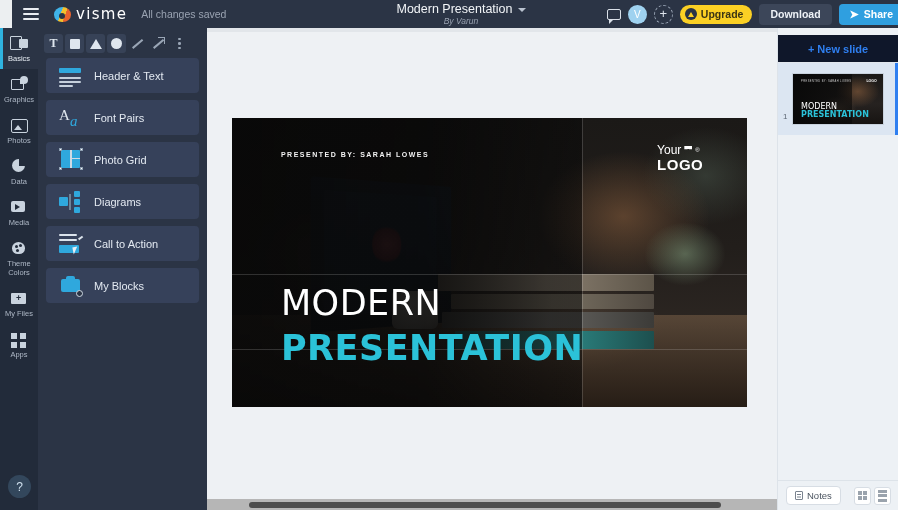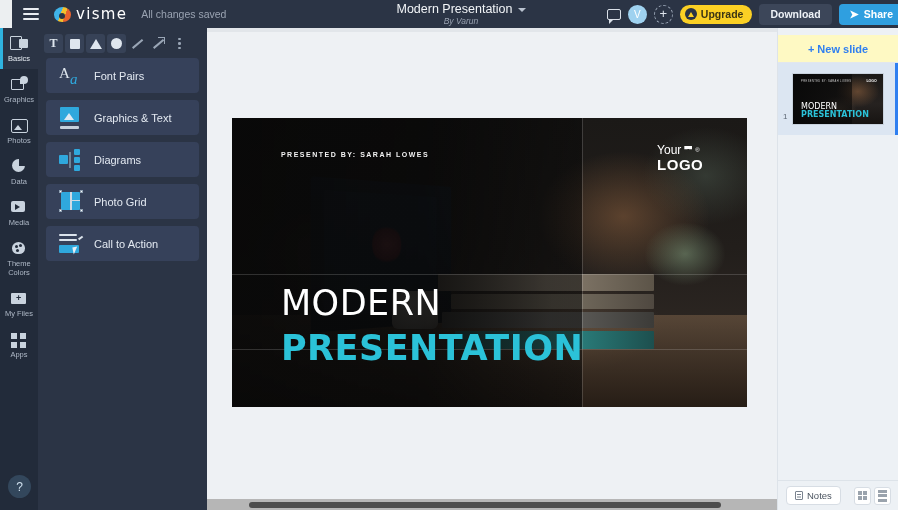--- a/index.html
+++ b/index.html
@@ -342,21 +342,21 @@
   .seg {
     display: flex; margin: 7px 8px 0; height: 19px; background: #e2e7ed;
     border-radius: 4px; padding: 2px;
   }
   .seg div {
     flex: 1; display: flex; align-items: center; justify-content: center;
     font-size: 9.5px; color: #9aa3ad; border-radius: 3px; cursor: pointer;
   }
   .seg div.on { background: #fff; color: #3c4450; box-shadow: 0 1px 2px rgba(0,0,0,.12); font-weight: 600; }
   .newslide {
-    margin: 7px 0 0; height: 28px; background: #fef9c3; border-bottom: 1px solid #e2e7ed;
+    margin: 7px 0 0; height: 28px; background: #0f172a; border-bottom: 1px solid #e2e7ed;
     display: flex; align-items: center; justify-content: center;
     color: #2f7ff0; font-size: 11px; font-weight: 600; cursor: pointer;
   }
   .thumb-row {
     position: relative; margin-top: 0; padding: 10px 0 10px 14px;
     background: #dce6f2; display: flex; align-items: center;
   }
   .thumb-row::after {
     content: ""; position: absolute; right: 0; top: 0; bottom: 0; width: 3px; background: #2f7ff0;
   }
@@ -509,63 +509,71 @@
       <div class="tool flat">
           <span class="t-dots">
             <i></i>
             <i></i>
             <i></i>
           </span>
         </div>
     </div>
 
     <div class="block-item">
+      <span class="bi bi-header">
+          <i></i>
+          <i></i>
+          <i></i>
+          <i></i>
+        </span>
+      <span class="block-label">Header &amp; Text</span>
+    </div>
+    <div class="block-item">
       <span class="bi bi-font">
           <span class="fa">A</span>
           <span class="fb">a</span>
         </span>
       <span class="block-label">Font Pairs</span>
-    </div>
-    <div class="block-item">
-      <span class="bi bi-gfx">
-          <i class="mt"></i>
-          <i class="ln"></i>
-        </span>
-      <span class="block-label">Graphics &amp; Text</span>
-    </div>
-    <div class="block-item">
-      <span class="bi bi-diag">
-          <i class="br"></i>
-          <i class="sq"></i>
-          <i class="d1"></i>
-          <i class="d2"></i>
-          <i class="d3"></i>
-        </span>
-      <span class="block-label">Diagrams</span>
     </div>
     <div class="block-item">
       <span class="bi bi-grid">
           <i class="hn v"></i>
           <i class="hn h"></i>
           <i class="hd a"></i>
           <i class="hd b"></i>
           <i class="hd c"></i>
           <i class="hd d"></i>
         </span>
       <span class="block-label">Photo Grid</span>
     </div>
     <div class="block-item">
+      <span class="bi bi-diag">
+          <i class="br"></i>
+          <i class="sq"></i>
+          <i class="d1"></i>
+          <i class="d2"></i>
+          <i class="d3"></i>
+        </span>
+      <span class="block-label">Diagrams</span>
+    </div>
+    <div class="block-item">
       <span class="bi bi-cta">
           <i class="l1"></i>
           <i class="l2"></i>
           <i class="btn"></i>
           <i class="cur"></i>
           <i class="sp"></i>
         </span>
       <span class="block-label">Call to Action</span>
+    </div>
+    <div class="block-item">
+      <span class="bi bi-blocks">
+          <i class="gear"></i>
+        </span>
+      <span class="block-label">My Blocks</span>
     </div>
   </div>
 
   <div class="canvas-area">
     <div class="ruler-top"></div>
 
     <div class="slide">
       <div class="photo">
         <div class="desk"></div>
         <div class="plant"></div>

